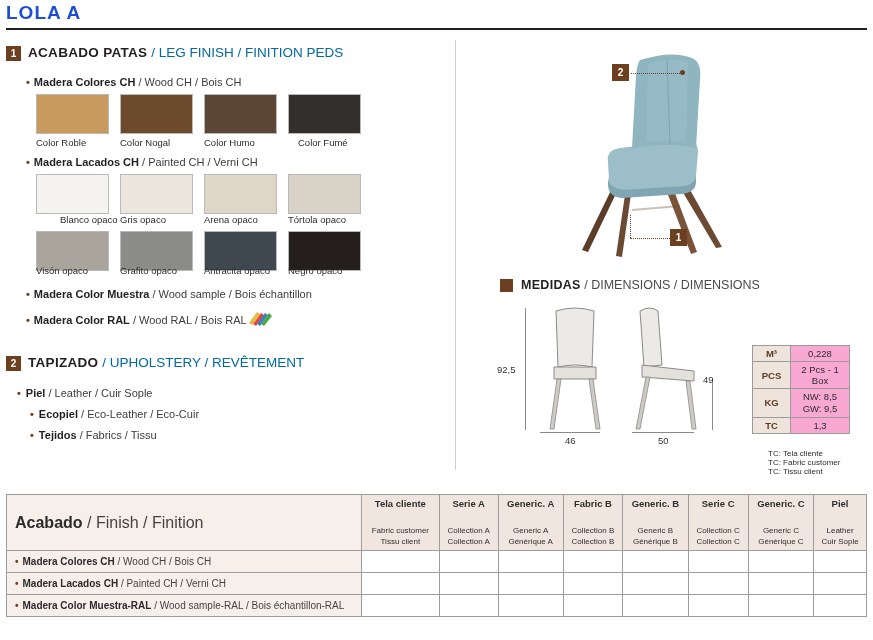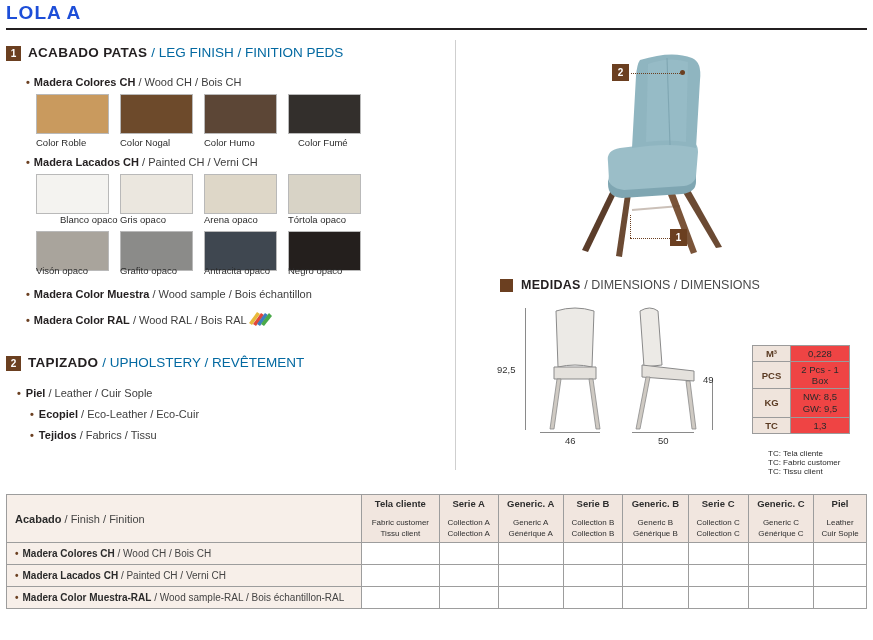--- a/index.html
+++ b/index.html
@@ -74,37 +74,37 @@
   .med-head .b { font-weight: bold; letter-spacing: .3px; }
   .med-head .l { color: #4a4a4a; }
 
   .dim-txt { position: absolute; font-size: 9.5px; color: #333; }
   .dimline { position: absolute; background: #8a8a8a; }
 
   
   .spec { position: absolute; border-collapse: collapse; }
   .spec td {
     border: 1px solid #9b9b9b; font-size: 9.5px; text-align: center;
-    padding: 2px 4px; color: #2b2b2b; background: #ef4444;
+    padding: 2px 4px; color: #2b2b2b; background: #f9a8d4;
   }
   .spec td.k {
     background: #efe4dc; font-weight: bold; width: 38px; color: #5a3a22;
   }
   .tc-note { position: absolute; font-size: 8px; color: #2b2b2b; line-height: 1.25; }
 
   
   .matrix { position: absolute; left: 6px; top: 494px; border-collapse: collapse; width: 861px; }
   .matrix td, .matrix th { border: 1px solid #9d9d9d; }
   .matrix .hcell {
     background: #f1e6df; text-align: center; font-size: 8px; line-height: 1.3;
     padding: 3px 2px; color: #2e2e2e; vertical-align: middle;
   }
-  .matrix .hcell .hb { font-weight: bold; font-size: 9.5px; display: block; margin-bottom: 8px; }
+  .matrix .hcell .hb { font-weight: bold; font-size: 9.5px; display: block; margin-bottom: 16px; }
   .matrix .finish-head {
-    background: #f7efe9; font-size: 11px; font-weight: bold; padding: 6px 8px;
+    background: #f7efe9; font-size: 16px; font-weight: bold; padding: 6px 8px;
     text-align: left; vertical-align: middle; color: #2b2b2b;
   }
   .matrix .rowlab {
     background: #f7efe9; font-size: 10px; padding: 5px 8px; text-align: left; color: #2b2b2b;
   }
   .matrix .rowlab .dot { color: #6b3f20; font-weight: bold; margin-right: 4px; }
   .matrix .rowlab .b { font-weight: bold; }
   .matrix .rowlab .l { color: #444; }
   .matrix .cell { background: #fff; }
 
@@ -294,21 +294,21 @@
         <span class="hb">Serie A</span>
         <span>Collection A</span><br>
         <span>Collection A</span>
       </td>
       <td class="hcell">
         <span class="hb">Generic. A</span>
         <span>Generic A</span><br>
         <span>Générique A</span>
       </td>
       <td class="hcell">
-        <span class="hb">Serie B</span>
+        <span class="hb">Fabric B</span>
         <span>Collection B</span><br>
         <span>Collection B</span>
       </td>
       <td class="hcell">
         <span class="hb">Generic. B</span>
         <span>Generic B</span><br>
         <span>Générique B</span>
       </td>
       <td class="hcell">
         <span class="hb">Serie C</span>

